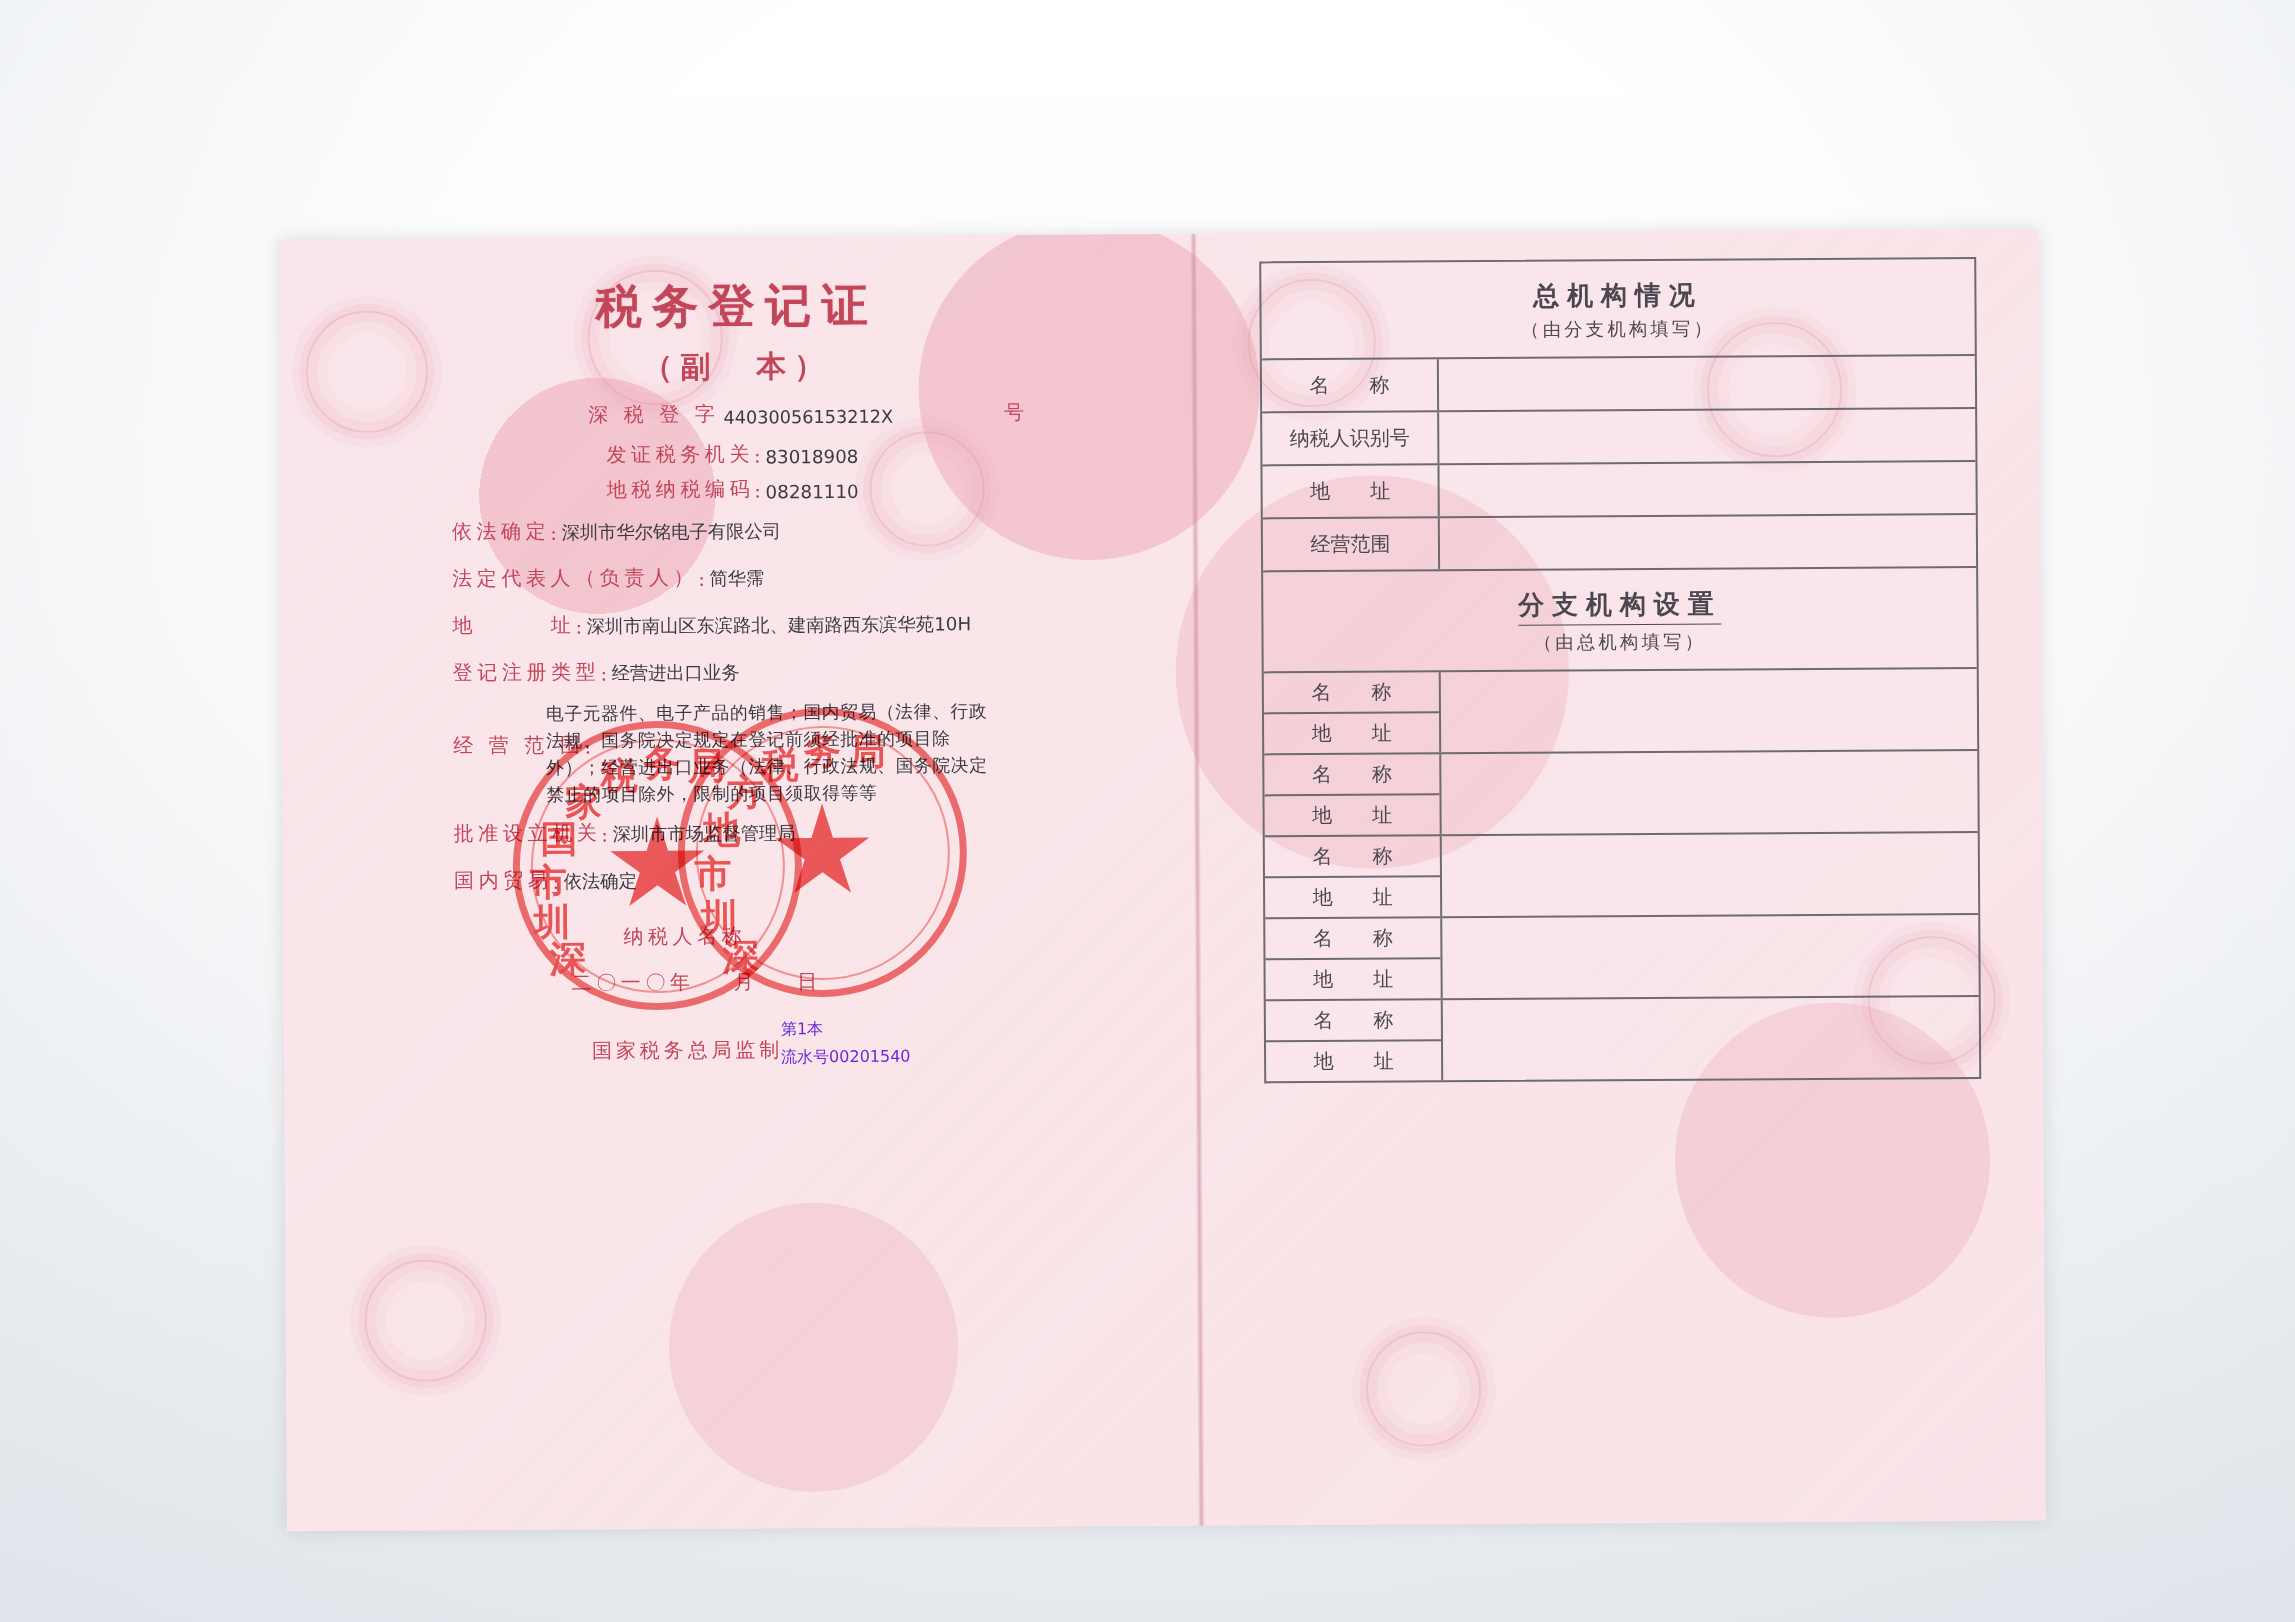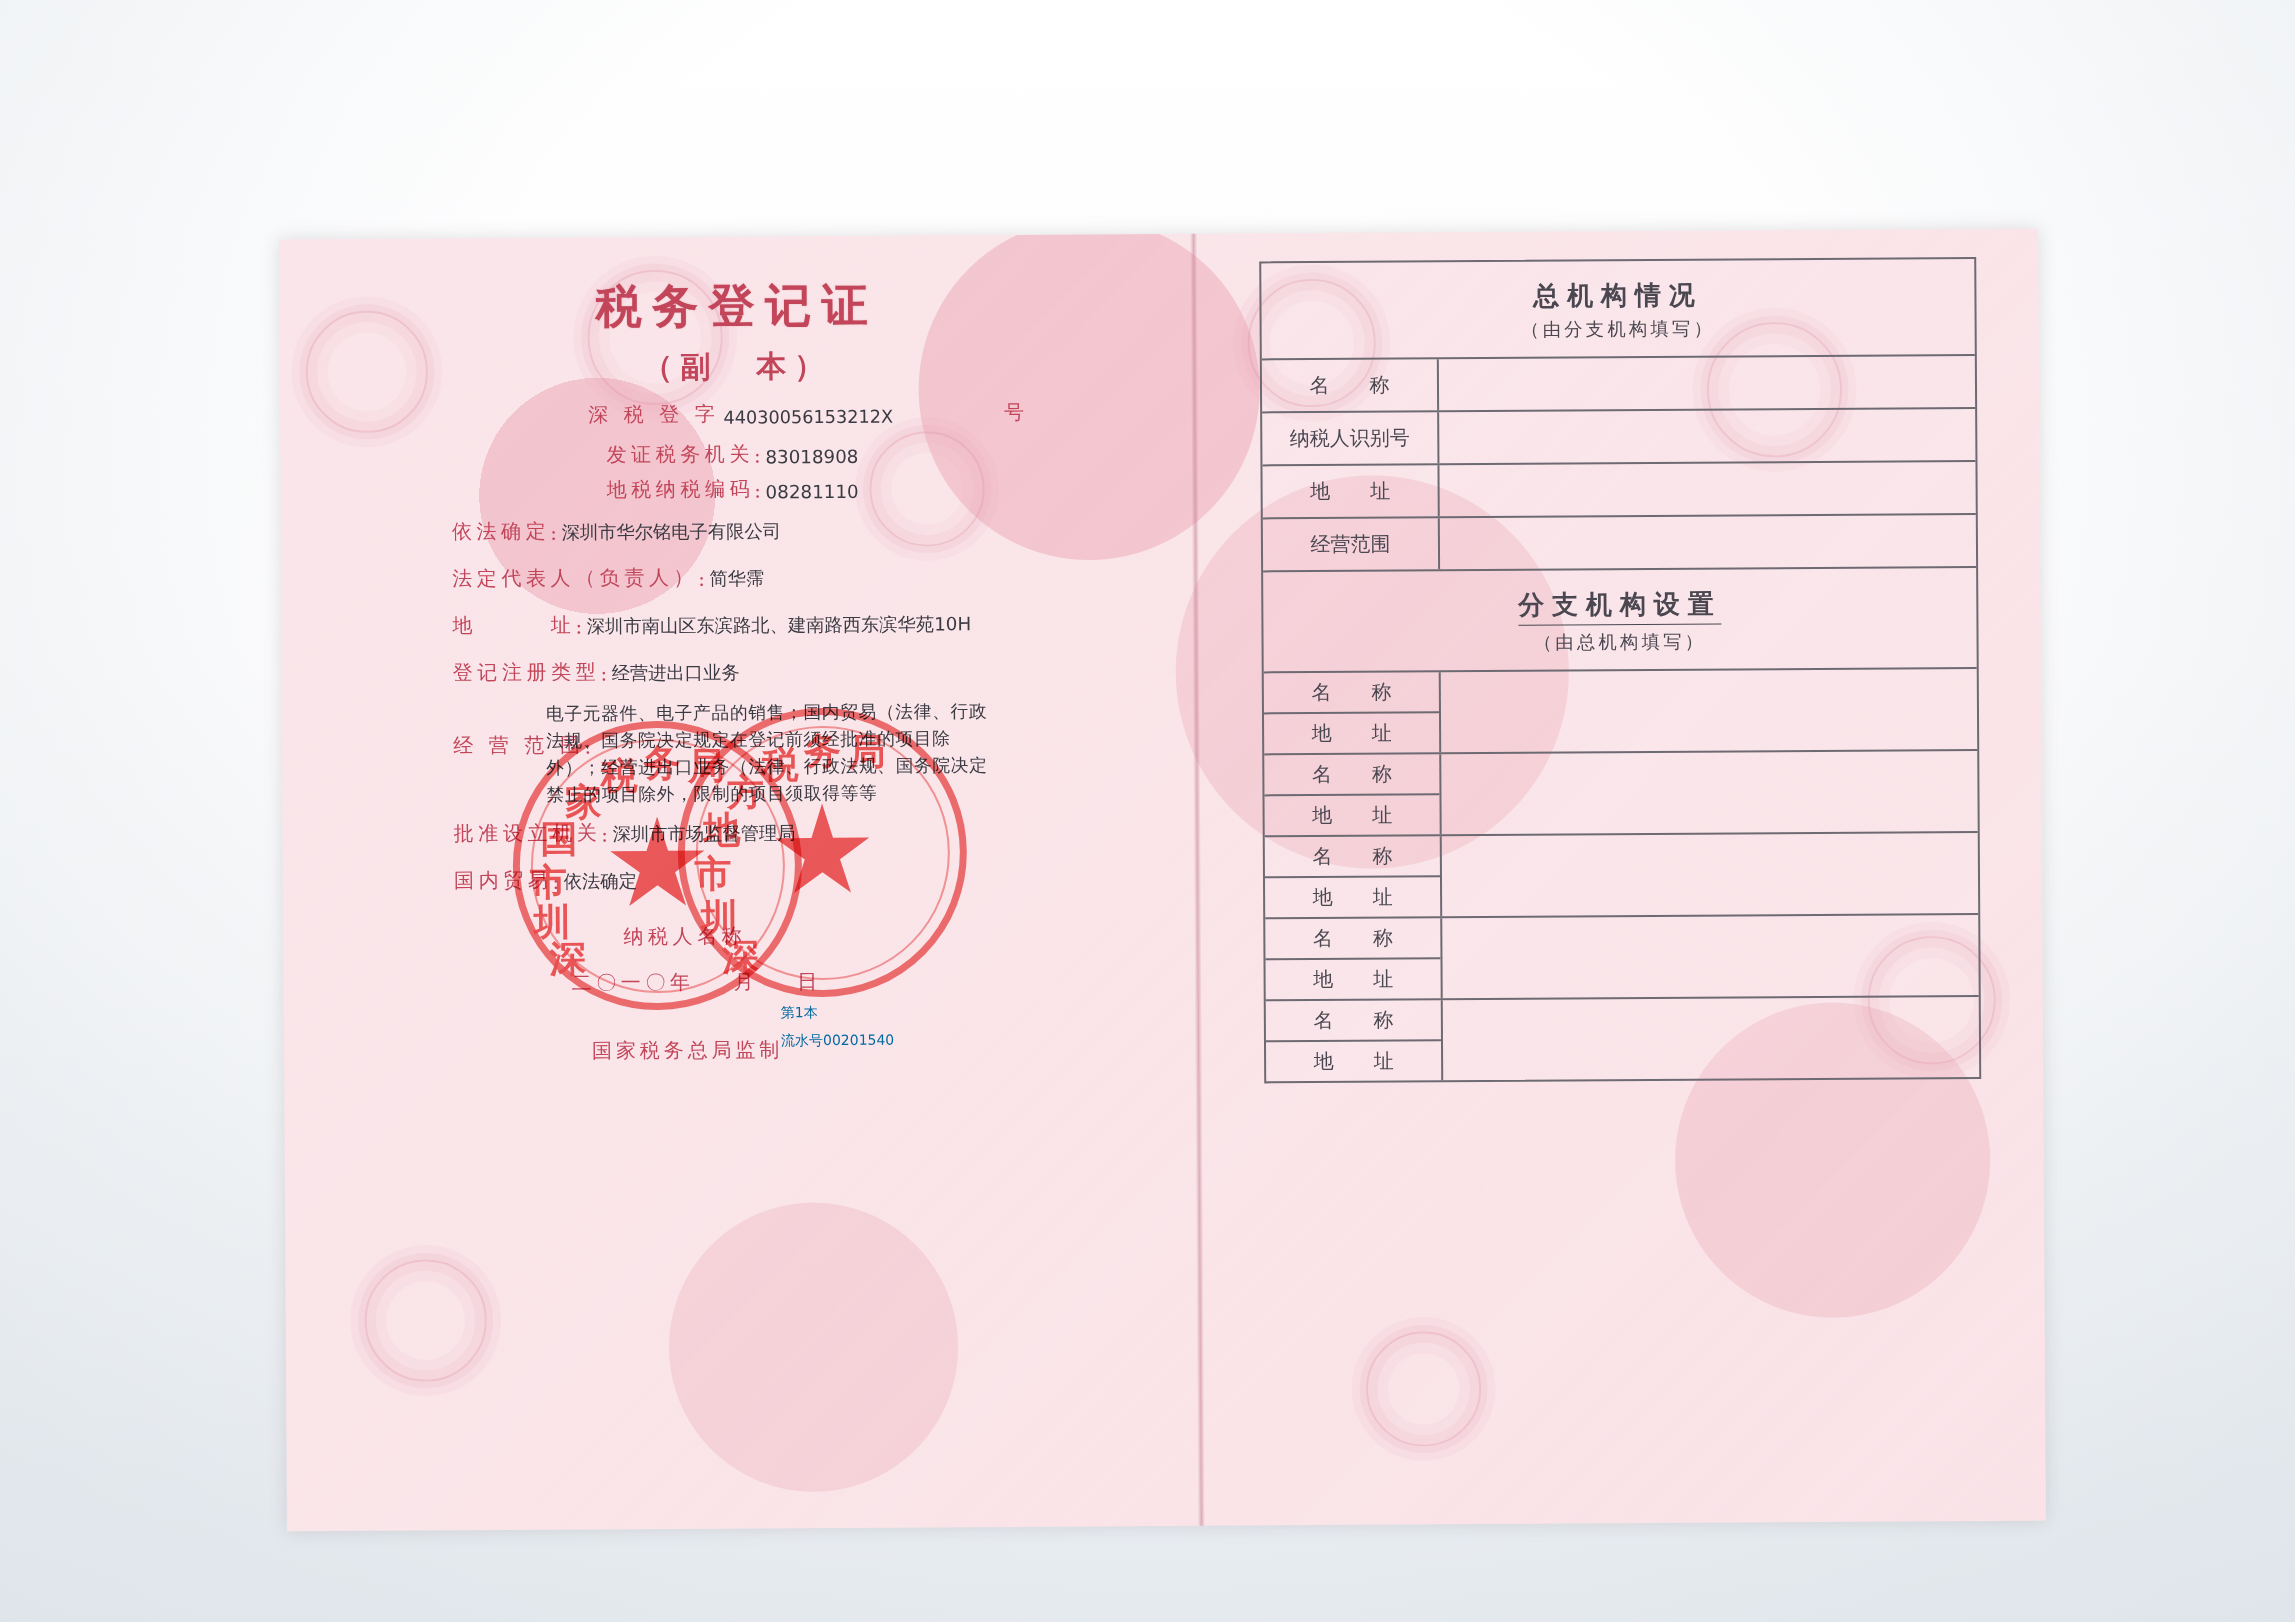--- a/index.html
+++ b/index.html
@@ -93,23 +93,23 @@
   #withhold-row{left:171px;top:629px;}
   #issuer-row{left:340px;top:686px;}
   #date-row{left:288px;top:732px;display:flex;align-items:flex-end;}
   #date-row .seg{margin-right:0px;}
   #footer-left{
     position:absolute;left:308px;top:800px;
     font-family:"DejaVu Serif","Liberation Serif",serif;
     color:#c2455a;font-size:20px;letter-spacing:3.9px;
   }
   #footer-right{
-    position:absolute;left:497px;top:763px;
+    position:absolute;left:497px;top:779px;
     font-family:"DejaVu Sans","Liberation Sans",sans-serif;
-    color:#0369a1;font-size:14px;line-height:27.5px;
+    color:#6d28d9;font-size:16px;line-height:27.5px;
   }
   
   .seal{
     position:absolute;width:275px;height:275px;border-radius:50%;
     border:7.2px solid rgba(233,45,45,0.80);
     opacity:.82;
     mix-blend-mode:multiply;
   }
   .seal .inner-ring{
     position:absolute;inset:10.5px;border-radius:50%;

